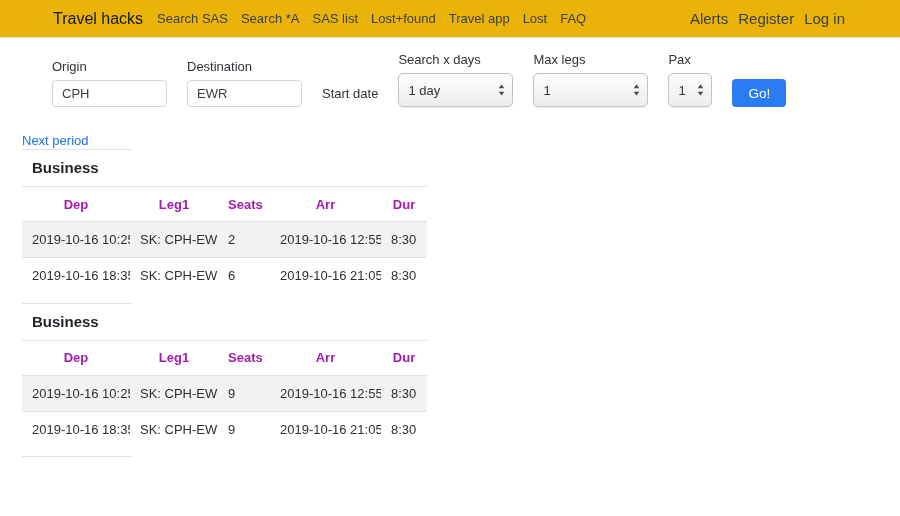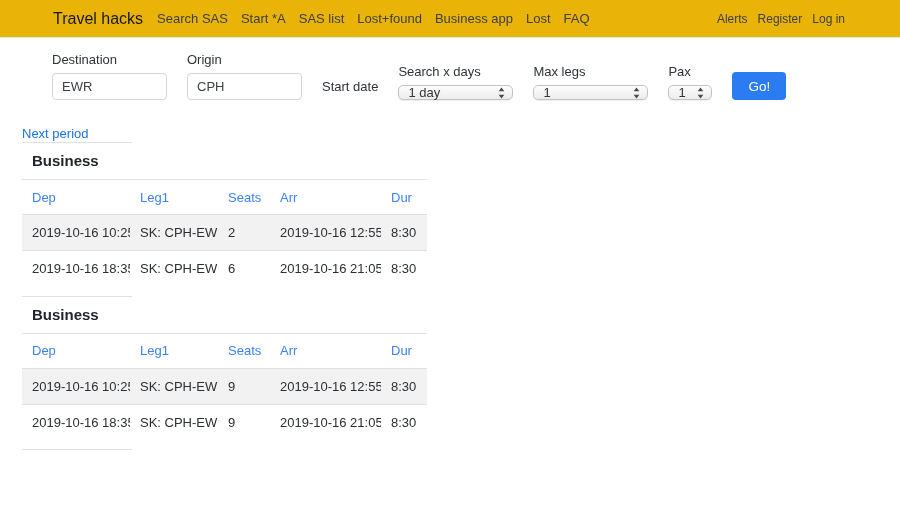--- a/index.html
+++ b/index.html
@@ -27,21 +27,21 @@
     white-space: nowrap;
   }
   .nav-links { display: flex; column-gap: 13px; align-items: flex-start; }
   .nav-links a {
     font-size: 13px;
     color: #3d4043;
     text-decoration: none;
     white-space: nowrap;
   }
   .nav-right { margin-left: auto; display: flex; column-gap: 10px; align-items: center; }
-  .nav-right a { font-size: 12px; color: #3d4043; text-decoration: none; }
+  .nav-right a { font-size: 15px; color: #3d4043; text-decoration: none; }
 
   
   .form-row {
     display: flex;
     align-items: flex-end;
     padding: 14px 0 0 52px;
   }
   .form-group { margin-right: 20px; }
   .form-group label {
     display: block;
@@ -56,21 +56,21 @@
     border-radius: 4px;
     padding: 0 9px;
     font-size: 13px;
     color: #3a3f44;
     font-family: inherit;
     background: #ffffff;
     outline: none;
   }
   .select {
     width: 115px;
-    height: 15px;
+    height: 34px;
     border: 1px solid #c3c3c3;
     border-radius: 5px;
     background: linear-gradient(#fdfdfd, #ececec);
     box-shadow: 0 1px 1px rgba(0,0,0,0.07);
     display: flex;
     align-items: center;
     justify-content: space-between;
     padding: 0 7px 0 9px;
     font-size: 13px;
     color: #333333;
@@ -117,53 +117,53 @@
   }
   table.results th, table.results td {
     text-align: left;
     font-size: 13px;
     border-top: 1px solid #dee2e6;
     padding: 0 10px;
     vertical-align: middle;
     white-space: nowrap;
     overflow: hidden;
   }
-  table.results th { height: 35px; color: #3b82f6; font-weight: normal; }
+  table.results th { height: 35px; color: #a21caf; font-weight: bold; text-align: center; }
   table.results td { height: 36px; color: #2b2f33; }
   table.results tbody tr:first-child { background: #f2f2f2; }
 </style>
 </head>
 <body>
 
 <nav class="navbar">
   <a href="#" class="brand">Travel hacks</a>
   <div class="nav-links">
     <a href="#">Search SAS</a>
-    <a href="#">Start *A</a>
+    <a href="#">Search *A</a>
     <a href="#">SAS list</a>
     <a href="#">Lost+found</a>
-    <a href="#">Business app</a>
+    <a href="#">Travel app</a>
     <a href="#">Lost</a>
     <a href="#">FAQ</a>
   </div>
   <div class="nav-right">
     <a href="#">Alerts</a>
     <a href="#">Register</a>
     <a href="#">Log in</a>
   </div>
 </nav>
 
 <div class="form-row">
   <div class="form-group">
+    <label>Origin</label>
+    <input class="text-input" value="CPH" style="">
+  </div>
+  <div class="form-group">
     <label>Destination</label>
     <input class="text-input" value="EWR" style="">
-  </div>
-  <div class="form-group">
-    <label>Origin</label>
-    <input class="text-input" value="CPH" style="">
   </div>
   <div class="form-group">
     <label>Start date</label>
   </div>
   <div class="form-group">
     <label>Search x days</label>
     <div class="select">
       <span>1 day</span>
       <span class="stepper">
         <svg width="7" height="12" viewBox="0 0 7 12">

